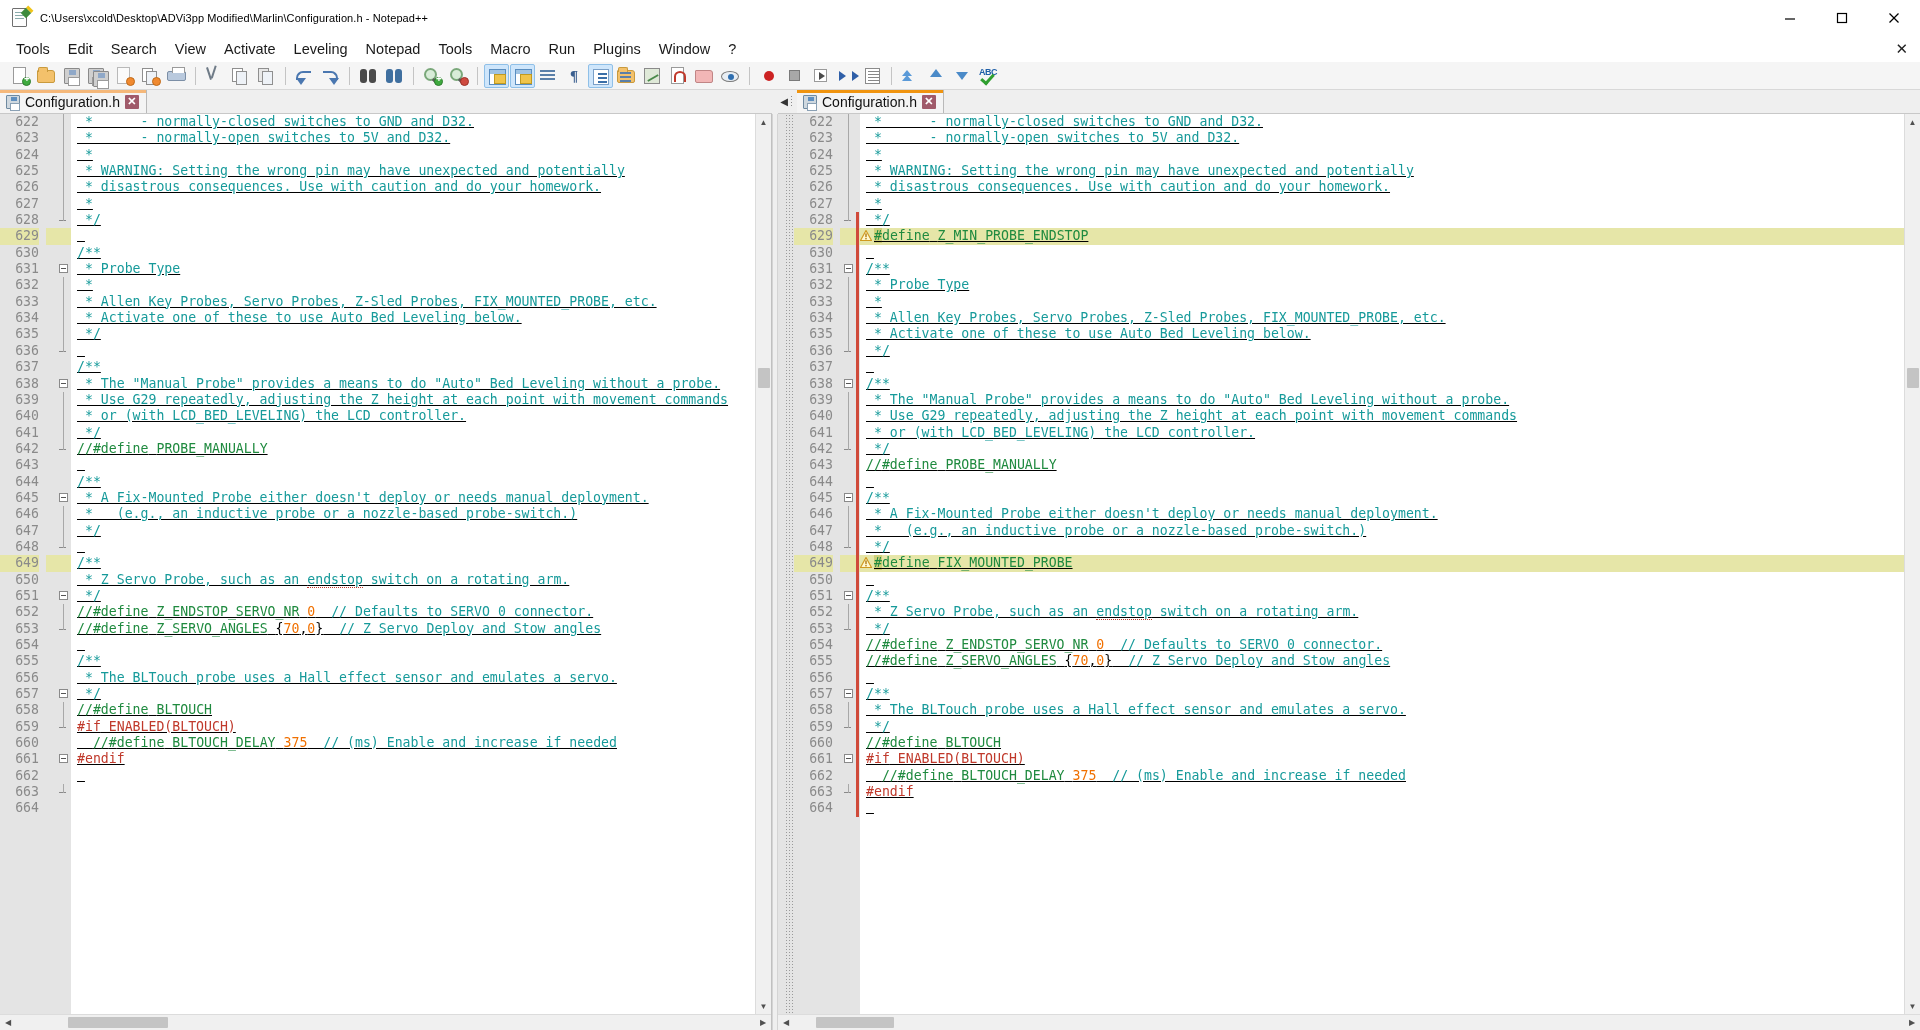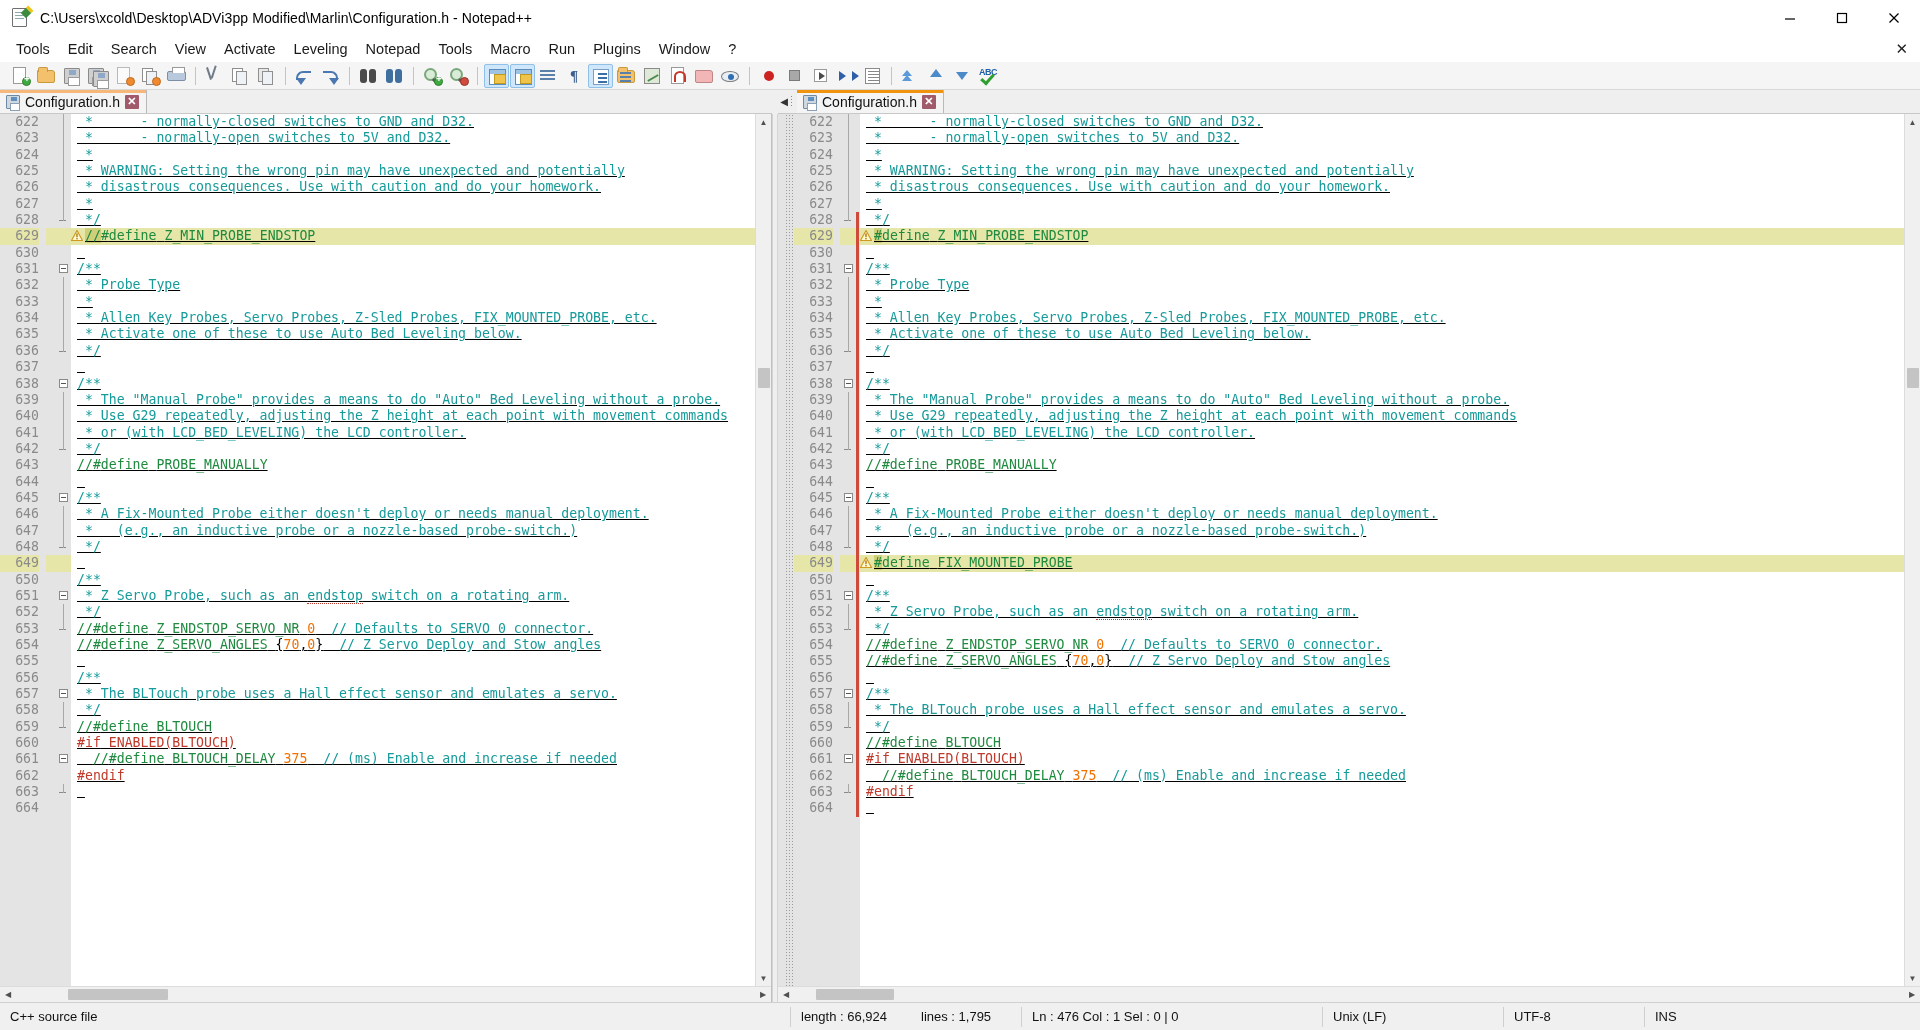--- a/index.html
+++ b/index.html
@@ -15,21 +15,21 @@
   
   .titlebar {
     height: 36px; min-height:36px; background:#ffffff;
     display:flex; align-items:center; border-bottom:1px solid #ffffff;
   }
   .title-ico { width:22px; height:22px; margin-left:10px; margin-right:8px; position:relative; flex:none; }
   .title-ico .pad { position:absolute; left:2px; top:1px; width:15px; height:19px; background:#fdfdfd; border:1.5px solid #6f6f6f; border-radius:1px; }
   .title-ico .lines { position:absolute; left:5px; top:5px; width:9px; height:1px; background:#8aa; box-shadow:0 3px 0 #8aa, 0 6px 0 #8aa; }
   .title-ico .pencil { position:absolute; right:0px; top:0px; width:12px; height:12px; background:#3d8b3d; transform:rotate(45deg) scale(.62); }
   .title-ico .pencil:after { content:''; position:absolute; left:0; top:-5px; width:12px; height:5px; background:#f0c419; }
-  .title-text { font-size:14px; color:#000; letter-spacing:.1px; white-space:nowrap; }
+  .title-text { font-size:11px; color:#000; letter-spacing:.1px; white-space:nowrap; }
   .win-btns { margin-left:auto; display:flex; height:36px; }
   .win-btn { width:52px; height:36px; display:flex; align-items:center; justify-content:center; font-size:15px; color:#000; }
   .win-btn.close { color:#000; }
   .win-btn svg { display:block; }
 
   
   .menubar { height:26px; min-height:26px; background:#ffffff; display:flex; align-items:center; padding-left:7px; position:relative; }
   .menu-item { font-size:14.5px; color:#1a1a1a; padding:3px 9px; white-space:nowrap; }
   .menu-close-x { margin-left:auto; margin-right:12px; font-size:15px; color:#222; }
 
@@ -526,25 +526,20 @@
             </div>
         </div>
         <div class="code-area" id="code-left">
             <div class="row codeline" style="position:relative; padding-left:6px;"><span class="c-comment"> *      - normally-closed switches to GND and D32.</span></div>
             <div class="row codeline" style="position:relative; padding-left:6px;"><span class="c-comment"> *      - normally-open switches to 5V and D32.</span></div>
             <div class="row codeline" style="position:relative; padding-left:6px;"><span class="c-comment"> *</span></div>
             <div class="row codeline" style="position:relative; padding-left:6px;"><span class="c-comment"> * WARNING: Setting the wrong pin may have unexpected and potentially</span></div>
             <div class="row codeline" style="position:relative; padding-left:6px;"><span class="c-comment"> * disastrous consequences. Use with caution and do your homework.</span></div>
             <div class="row codeline" style="position:relative; padding-left:6px;"><span class="c-comment"> *</span></div>
             <div class="row codeline" style="position:relative; padding-left:6px;"><span class="c-comment"> */</span></div>
-            <div class="row codeline hlrow" style="position:relative; padding-left:14px;"><span style="position:absolute;left:0;top:0;"><svg class="warnico" width="12" height="11" viewBox="0 0 12 11">
-                  <polygon points="6,0.5 11.5,10.5 0.5,10.5" fill="#fff8d0" stroke="#d09a20" stroke-width="1.2" stroke-linejoin="round"></polygon>
-                  <rect x="5.3" y="3.4" width="1.4" height="3.8" fill="#b07a10"></rect>
-                  <rect x="5.3" y="8" width="1.4" height="1.4" fill="#b07a10"></rect>
-                </svg></span><span class="c-def smart">//</span><span class="c-def">#</span><span class="c-def">define</span> <span class="c-def">Z_MIN_PROBE_ENDSTOP</span></div>
             <div class="row codeline" style="position:relative; padding-left:6px;">&nbsp;</div>
             <div class="row codeline" style="position:relative; padding-left:6px;"><span class="c-comment">/**</span></div>
             <div class="row codeline" style="position:relative; padding-left:6px;"><span class="c-comment"> * Probe Type</span></div>
             <div class="row codeline" style="position:relative; padding-left:6px;"><span class="c-comment"> *</span></div>
             <div class="row codeline" style="position:relative; padding-left:6px;"><span class="c-comment"> * Allen Key Probes, Servo Probes, Z-Sled Probes, FIX_MOUNTED_PROBE, etc.</span></div>
             <div class="row codeline" style="position:relative; padding-left:6px;"><span class="c-comment"> * Activate one of these to use Auto Bed Leveling below.</span></div>
             <div class="row codeline" style="position:relative; padding-left:6px;"><span class="c-comment"> */</span></div>
             <div class="row codeline" style="position:relative; padding-left:6px;">&nbsp;</div>
             <div class="row codeline" style="position:relative; padding-left:6px;"><span class="c-comment">/**</span></div>
             <div class="row codeline" style="position:relative; padding-left:6px;"><span class="c-comment"> * The "Manual Probe" provides a means to do "Auto" Bed Leveling without a probe.</span></div>
@@ -797,28 +792,14 @@
       <div class="hscrollrow">
         <div class="hs-arrow">◀</div>
         <div class="hs-track">
           <div class="hs-thumb" style="left:22px; width:78px;"></div>
         </div>
         <div class="hs-arrow">▶</div>
       </div>
     </div>
   </div>
 
-  <div class="statusbar">
-    <div class="st-cell st-doctype">C++ source file</div>
-    <div class="st-sep"></div>
-    <div class="st-cell st-len">length : 66,924</div>
-    <div class="st-cell st-lines">lines : 1,795</div>
-    <div class="st-sep"></div>
-    <div class="st-cell st-ln">Ln : 476   Col : 1   Sel : 0 | 0</div>
-    <div class="st-sep"></div>
-    <div class="st-cell st-eol">Unix (LF)</div>
-    <div class="st-sep"></div>
-    <div class="st-cell st-enc">UTF-8</div>
-    <div class="st-sep"></div>
-    <div class="st-cell st-ins">INS</div>
-  </div>
 
 </div>
 
 </body></html>

